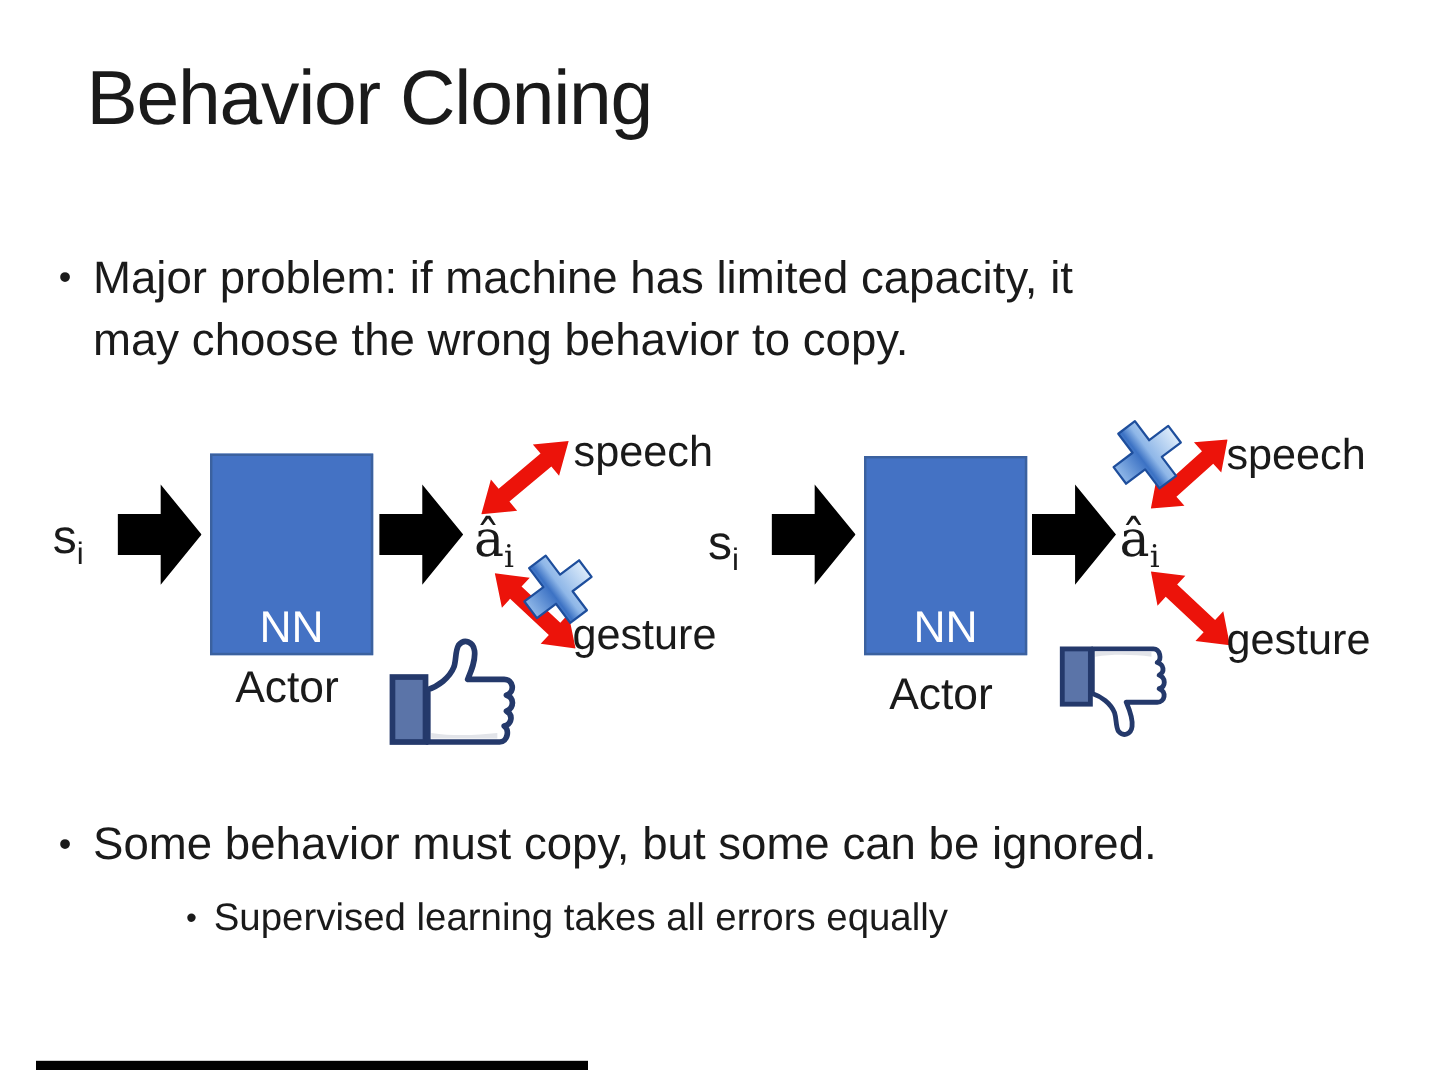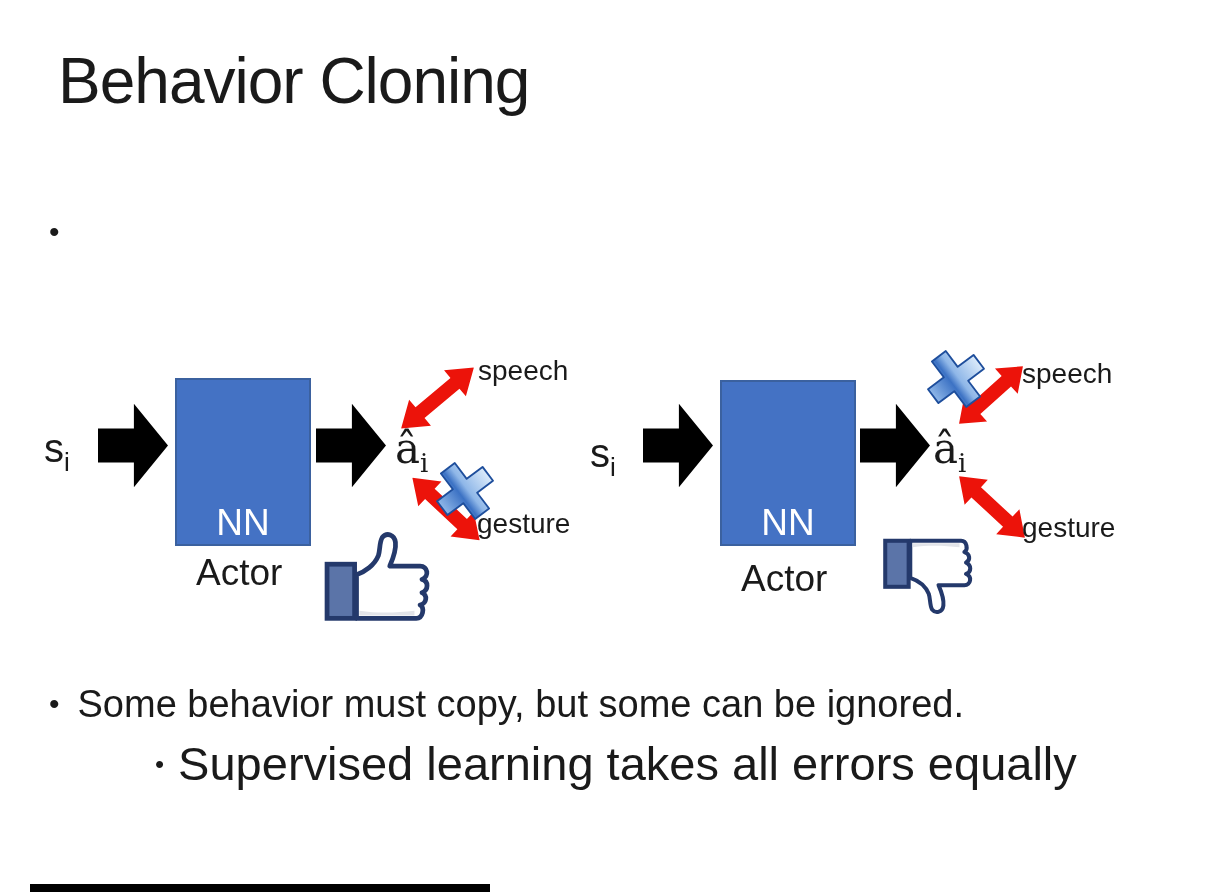--- a/index.html
+++ b/index.html
@@ -4,40 +4,40 @@
 <style>
   html,body{margin:0;padding:0;}
   body{
     width:1210px;height:892px;position:relative;overflow:hidden;
     background:var(--background,#fff);
     font-family:"Liberation Sans",sans-serif;
     color:var(--text,#1a1a1a);
   }
   .abs{position:absolute;}
   .slide-title{
-    left:58px;top:44px;font-size:64px;font-weight:400;letter-spacing:-1px;
+    left:72px;top:44px;font-size:64px;font-weight:400;letter-spacing:-1px;
     font-stretch:condensed;
   }
   .bullet-row{display:flex;align-items:flex-start;}
   .bullet-marker{font-size:30px;line-height:52px;margin-right:18px;}
   .bullet-text{font-size:38px;line-height:52px;font-stretch:condensed;}
   .sub .bullet-marker{font-size:26px;line-height:48px;margin-right:14px;}
-  .sub .bullet-text{font-size:47px;line-height:48px;}
+  .sub .bullet-text{font-size:32px;line-height:48px;}
   .io-label{font-size:40px;line-height:40px;text-align:center;}
   .io-label sub{font-size:26px;}
   .math-out{font-family:"DejaVu Serif",serif;font-size:42px;line-height:42px;}
   .math-out sub{font-size:26px;}
   .nn-box{
     background:var(--nn_box_fill,#4472c4);
     border:2px solid var(--nn_box_border,#3b619f);
     display:flex;align-items:flex-end;justify-content:center;
   }
   .nn-box span{color:var(--nn_text,#fff);font-size:37px;}
   .actor-label{font-size:37px;text-align:center;}
-  .branch-label{font-size:28px;}
+  .branch-label{font-size:36px;}
   .rot{transform-origin:50% 50%;}
   .bottom-bar{background:var(--bottom_bar,#000);}
 </style>
 </head>
 <body>
 
 <svg width="0" height="0" style="position:absolute">
   <defs>
     <linearGradient id="crossGrad" x1="0" y1="0" x2="0" y2="1">
       <stop offset="0" style="stop-color:var(--cross_light,#dcebfa)"></stop>
@@ -62,20 +62,22 @@
       <path d="M38 90 L38 85 C58 88 78 87 96 85 L96 90 Z" style="fill:var(--thumb_shade,#e2e4e9)"></path>
     </g>
   </defs>
 </svg>
 
 <div class="abs slide-title">Behavior Cloning</div>
 
 <div class="abs bullet-row" style="left:49px;top:206px;">
   <span class="bullet-marker">•</span>
   <div class="bullet-text">
+    <div>Major problem: if machine has limited capacity, it</div>
+    <div>may choose the wrong behavior to copy.</div>
   </div>
 </div>
 
 <div class="abs io-label" style="left:44px;top:428px;">
   <span>s</span><sub>i</sub>
 </div>
 
 <svg class="abs" style="left:98px;top:398px;" width="70" height="95" viewBox="0 0 78 100" preserveAspectRatio="none">
     <use href="#blockArrow"></use>
   </svg>

